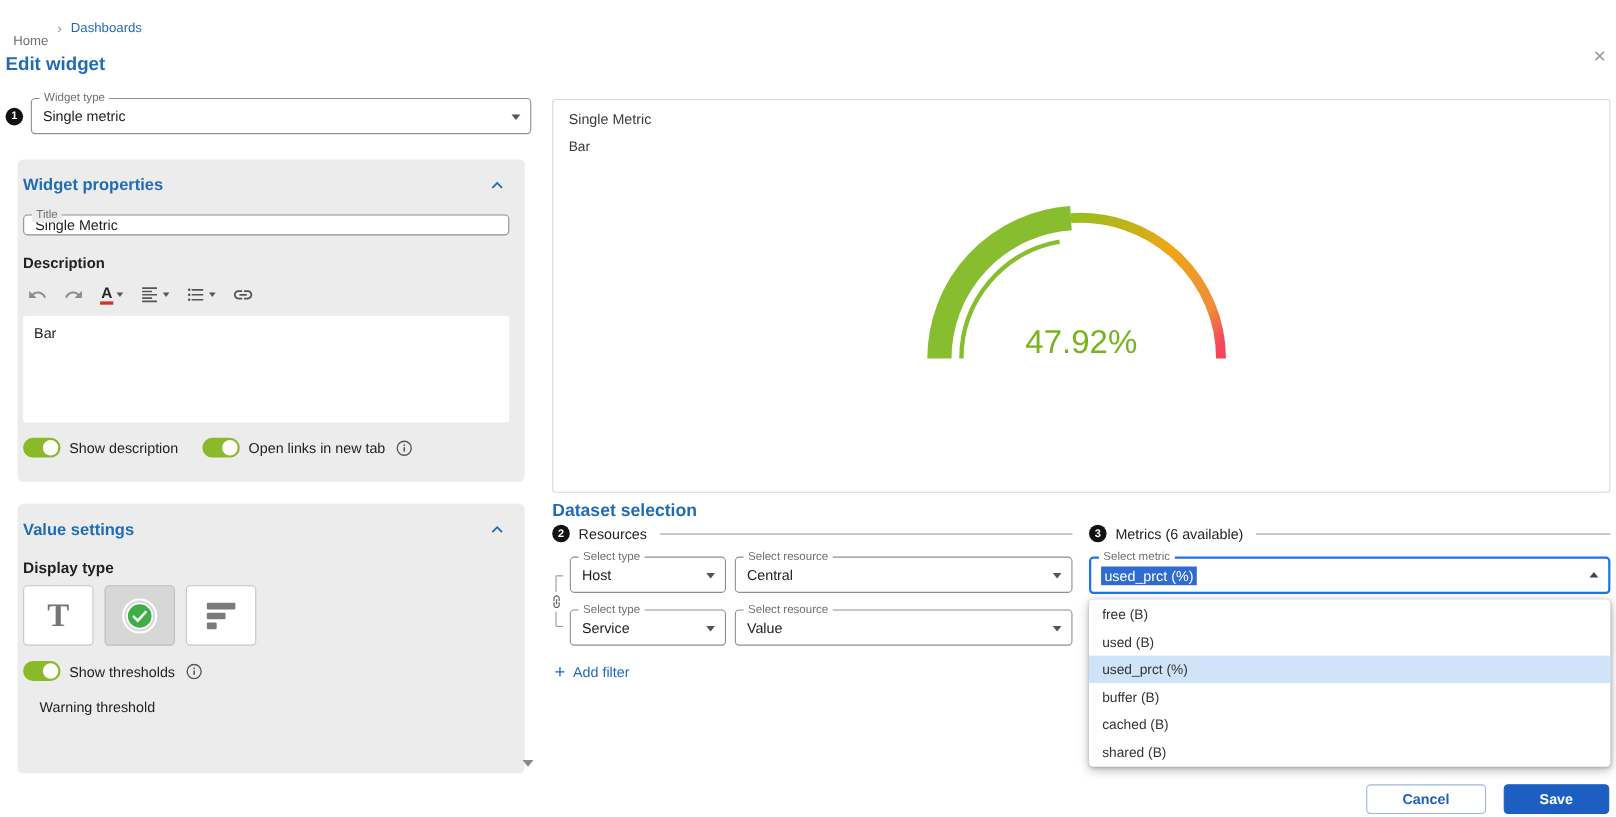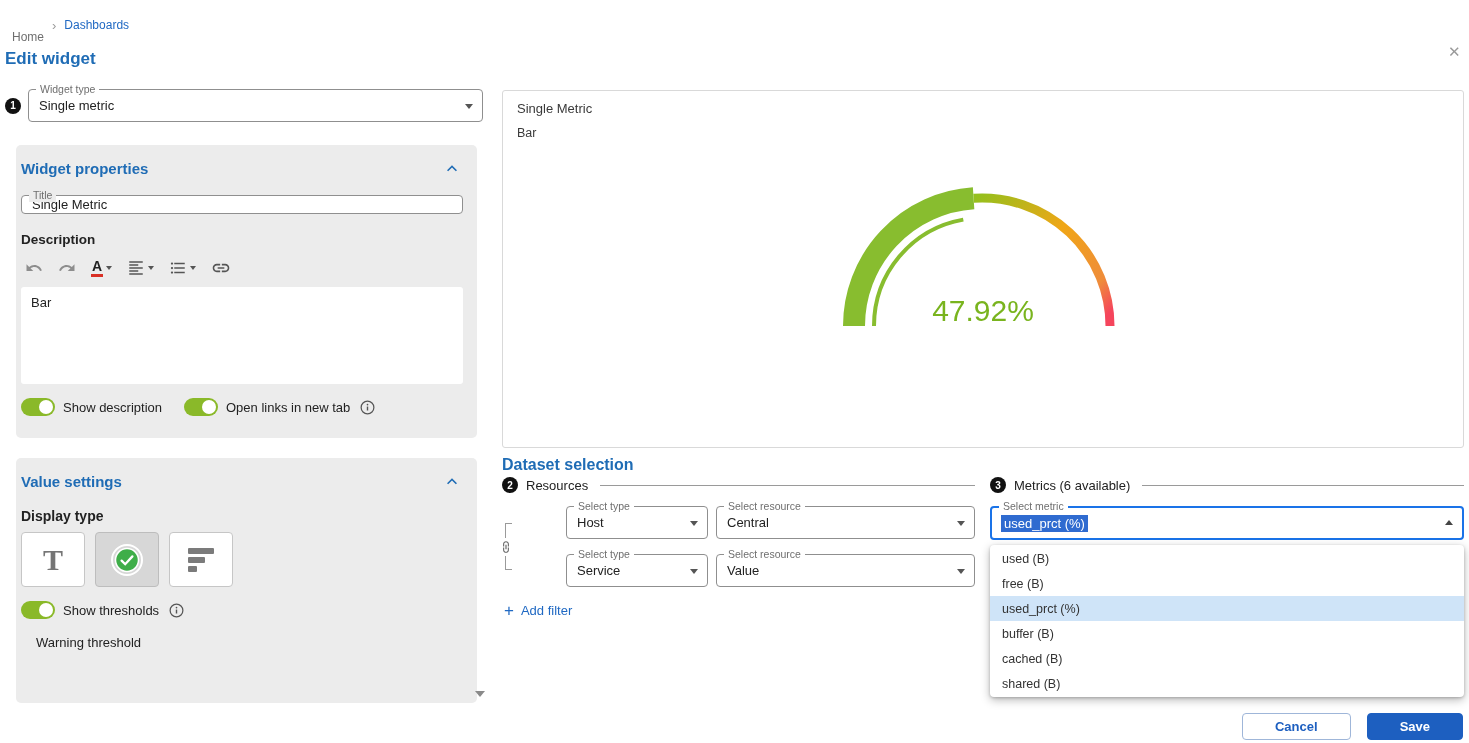--- a/index.html
+++ b/index.html
@@ -92,21 +92,21 @@
   .dataset-heading { position:absolute; top:456px; left:502px; margin:0; font-size:16px; font-weight:700; color:#1f6cb5; }
   .sec { position:absolute; top:477px; }
   .sec.resources { left:502px; width:473px; }
   .sec.metrics   { left:990px; width:474px; }
   .sec-head { display:flex; align-items:center; gap:8px; }
   .sec-label { font-size:13px; color:#222; white-space:nowrap; }
   .sec-line { flex:1; border-top:1px solid #9a9a9a; margin-left:4px; }
 
   .res-rows { position:relative; margin-top:13px; padding-left:16px; display:flex; flex-direction:column; gap:15px; }
   .res-row { display:flex; gap:8px; }
-  .type-select { width:142px; flex:0 0 142px;margin-left:48px; }
+  .type-select { width:142px; flex:0 0 142px; }
   .resource-select { flex:1; }
   .bracket { position:absolute; left:3px; top:17px; bottom:17px; width:7px; border-left:1px solid #9a9a9a; }
   .bracket::before,.bracket::after { content:""; position:absolute; left:0; width:6px; border-top:1px solid #9a9a9a; }
   .bracket::before { top:0; } .bracket::after { bottom:0; }
   .link-badge { position:absolute; left:-4px; top:50%; margin-top:-9px; width:15px; height:18px; background:#fff;
                 display:flex; align-items:center; justify-content:center; }
   .link-badge svg { transform:rotate(90deg); }
 
   .add-filter { margin-top:15px; margin-left:2px; display:flex; align-items:center; gap:7px; color:#2069c3; font-size:13px; cursor:pointer; }
   .plus { font-size:17px; line-height:1; }
@@ -346,22 +346,22 @@
   </div>
 
   <div class="metric-select">
     <span class="lbl">Select metric</span>
     <span class="metric-value">used_prct (%)</span>
     <span class="caret up"></span>
   </div>
 </div>
 
 <div class="dropdown">
+  <div class="opt">free (B)</div>
   <div class="opt">used (B)</div>
-  <div class="opt">free (B)</div>
   <div class="opt selected">used_prct (%)</div>
   <div class="opt">buffer (B)</div>
   <div class="opt">cached (B)</div>
   <div class="opt">shared (B)</div>
 </div>
 
 <div class="footer-btns">
   <button class="btn cancel">Cancel</button>
   <button class="btn save">Save</button>
 </div>

